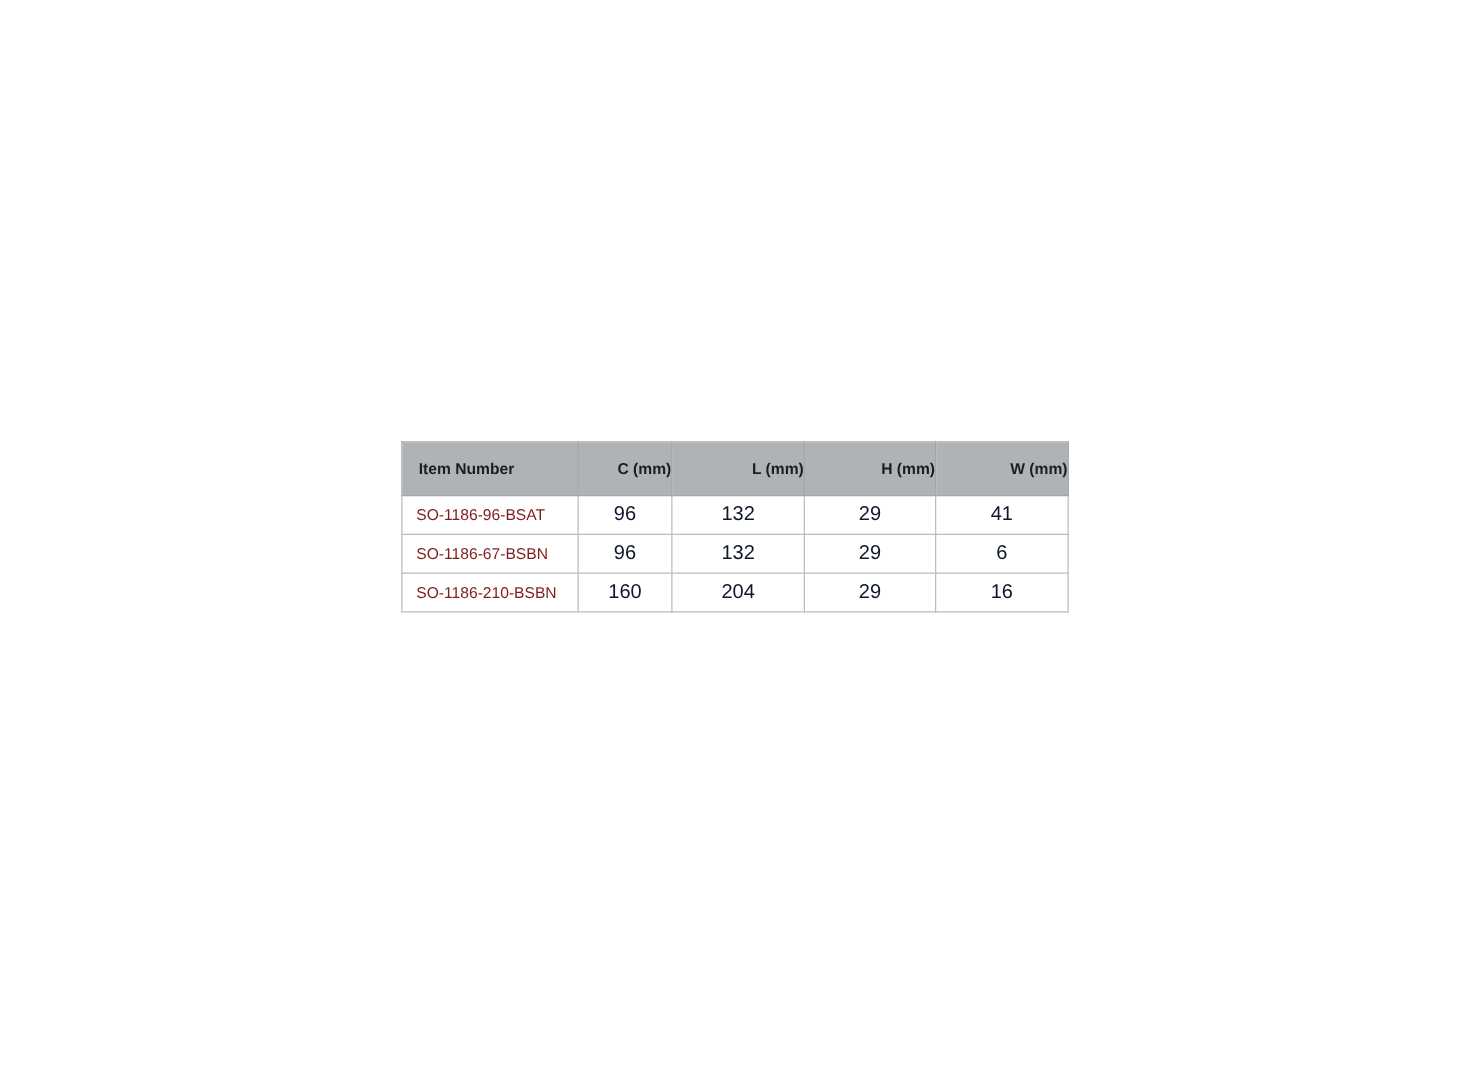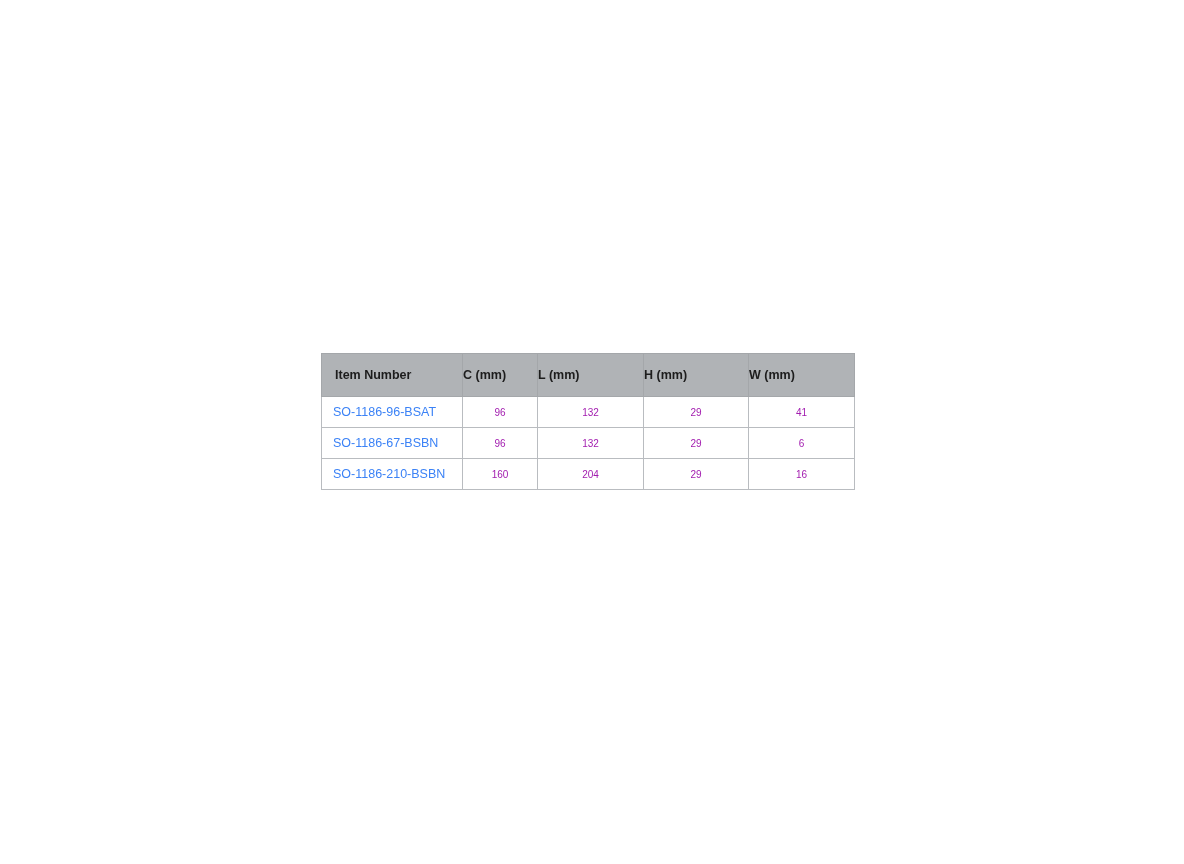--- a/index.html
+++ b/index.html
@@ -52,39 +52,39 @@
     font-weight: bold;
     color: #1d1d1d;
     border-color: #a4a7aa;
   }
 
   table.spec-table thead th.col-item {
     text-align: left;
     padding-left: 13px;
   }
   table.spec-table thead th.col-num {
-    text-align: left;
+    text-align: right;
   }
 
   table.spec-table tbody td {
     height: 30px;
     background: #ffffff;
   }
 
   table.spec-table tbody td.cell-item {
     text-align: left;
     padding-left: 11px;
-    color: #3b82f6;
+    color: #7f1d1d;
     font-size: 12.5px;
   }
 
   table.spec-table tbody td.cell-num {
     text-align: center;
-    color: #a21caf;
-    font-size: 10px;
+    color: #0f172a;
+    font-size: 16px;
   }
 
   
   col.c-item { width: 141px; }
   col.c-c    { width: 75px; }
   col.c-l    { width: 106px; }
   col.c-h    { width: 105px; }
   col.c-w    { width: 106px; }
 </style>
 </head>

